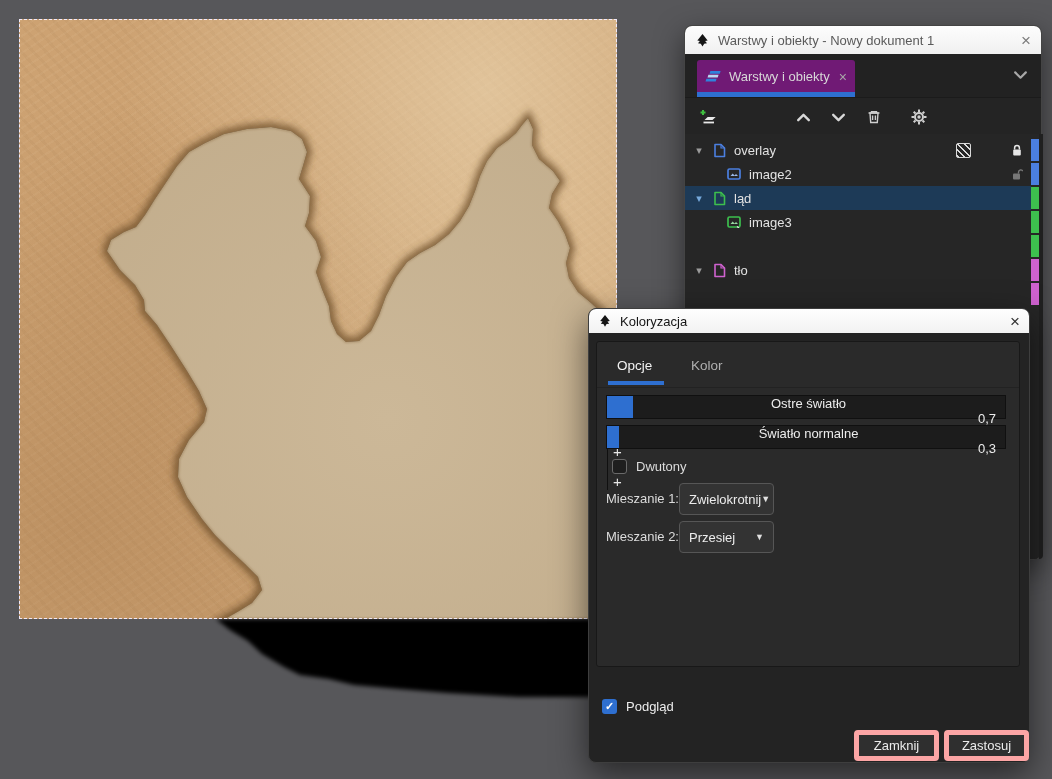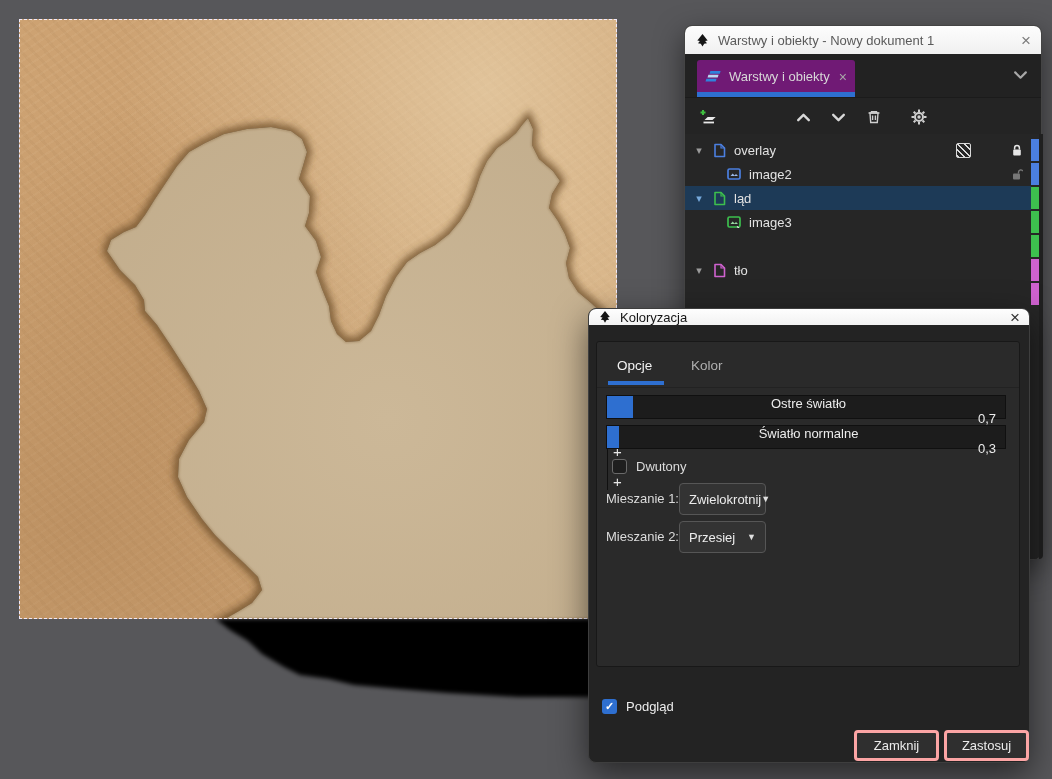--- a/index.html
+++ b/index.html
@@ -56,21 +56,21 @@
   .gutter { position:absolute; left:354px; top:108px; bottom:0; width:4px; background:#202020; border-radius:0 0 7px 0; }
   .hatch { width:15px; height:15px; border:1.5px solid #d9d9d9; border-radius:2px;
            background:repeating-linear-gradient(45deg,#d9d9d9 0 1.5px, transparent 1.5px 4.5px); }
 
   
   .dialog {
     position:absolute; left:588px; top:308px; width:442px; height:455px; z-index:3;
     background:#232323; border-radius:8px; box-shadow:0 12px 34px rgba(0,0,0,.55); border:1px solid #3e3e3e;
   }
   .dlg-titlebar {
-    position:absolute; left:0; top:0; right:0; height:16px;
+    position:absolute; left:0; top:0; right:0; height:24px;
     background:linear-gradient(#fefefe,#f2f2f2); border-radius:7px 7px 0 0;
     display:flex; align-items:center; padding:0 9px; gap:8px; color:#141414; font-size:13px;
   }
   .dlg-close { margin-left:auto; color:#333; font-size:17px; line-height:1; }
   .inner {
     position:absolute; left:7px; top:32px; width:424px; height:326px;
     background:#2a2a2a; border:1px solid #181818; border-radius:3px;
   }
   .dlg-tab { position:absolute; top:16px; font-size:13.5px; }
   .dlg-tab.active { color:#f2f2f2; }
@@ -82,26 +82,26 @@
   .slider-fill { position:absolute; left:0; top:0; bottom:0; background:#2e6fd0; }
   .slider-label { position:relative; padding-left:5px; z-index:1; }
   .slider-value { margin-left:auto; padding-right:9px; }
   .spin { width:20px; align-self:stretch; display:flex; align-items:center; justify-content:center;
           border-left:1px solid #101010; font-size:15px; color:#e8e8e8; }
   .checkbox { width:15px; height:15px; border-radius:3px; }
   .cb-off { background:#1e1e1e; border:1px solid #6a6a6a; }
   .cb-on { background:#2e6fd0; display:flex; align-items:center; justify-content:center;
            color:#fff; font-size:11px; font-weight:bold; }
   .field-label { position:absolute; left:9px; color:#dcdcdc; font-size:13px; }
-  .dropdown { position:absolute; left:82px; width:87px; height:32px; background:#333;
+  .dropdown { position:absolute; left:82px; width:95px; height:32px; background:#333;
               border:1px solid #565656; border-radius:4px; display:flex; align-items:center;
               color:#ececec; font-size:13px; padding:0 9px; }
   .dd-arrow { margin-left:auto; font-size:9px; color:#e0e0e0; }
   .footer-check { position:absolute; left:13px; top:390px; display:flex; align-items:center; gap:9px; color:#ececec; font-size:13px; }
-  .btn { position:absolute; top:421px; width:85px; height:31px; background:#2f2f2f; border:3px solid #fca5a5;
+  .btn { position:absolute; top:421px; width:85px; height:31px; background:#2f2f2f; border:5px solid #fca5a5;
          border-radius:4px; color:#ececec; font-size:13px; display:flex; align-items:center; justify-content:center; }
 </style>
 </head>
 <body>
 
 <div class="canvas">
   <svg viewBox="0 0 598 600" width="598" height="600">
     <defs>
       <filter id="b4" x="-20%" y="-20%" width="140%" height="140%">
           <feGaussianBlur stdDeviation="3.5"></feGaussianBlur>

